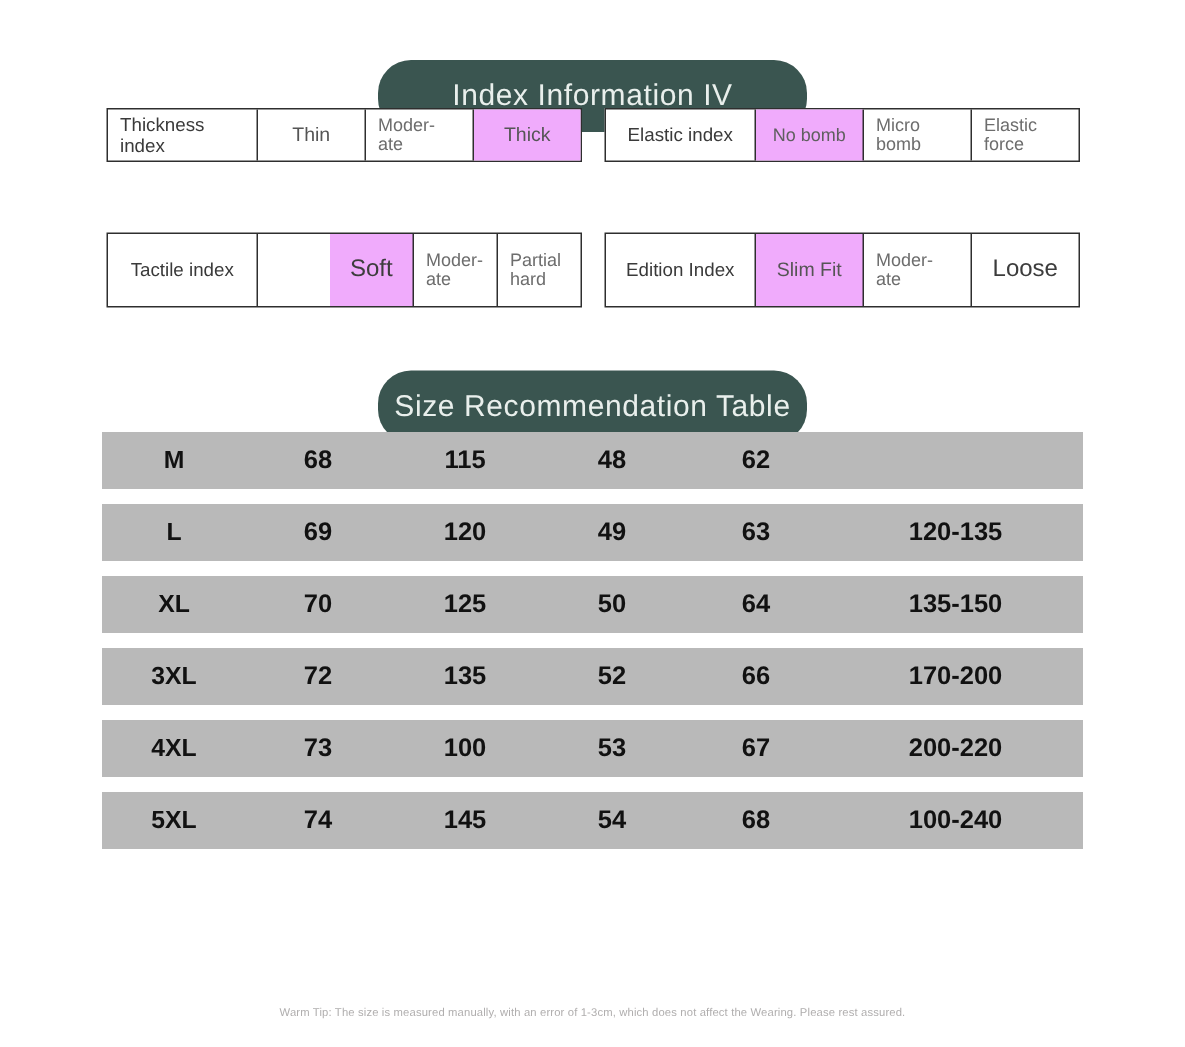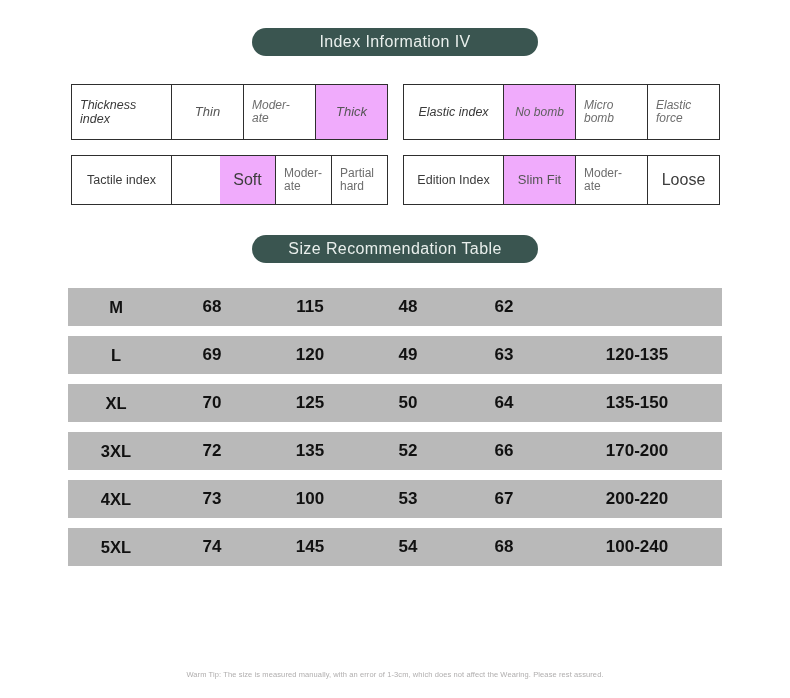--- a/index.html
+++ b/index.html
@@ -14,44 +14,45 @@
     color: #222;
     position: relative;
     overflow: hidden;
   }
 
   
   .banner {
     position: absolute;
     left: 252px;
     width: 286px;
-    height: 28px;
+    height: 48px;
     background: #3a5550;
     border-radius: 22px;
     display: flex;
     align-items: center;
     justify-content: center;
     color: #e9efec;
-    font-size: 16px;
+    font-size: 20px;
     letter-spacing: 0.4px;
+    margin-top: 12px;
   }
   #banner-index { top: 28px; }
   #banner-size  { top: 235px; }
 
   
   .index-table {
     position: absolute;
     display: flex;
     border: 1.6px solid #2e2e2e;
     background: #fff;
     box-sizing: border-box;
   }
   .index-table.left  { left: 71px; width: 317px; }
   .index-table.right { left: 403px; width: 317px; }
-  .index-table.row1  { top: 84px; height: 56px; font-style: italic; }
+  .index-table.row1  { top: 72px; height: 36px; }
   .index-table.row2  { top: 155px; height: 50px; }
 
   .idx-cell {
     box-sizing: border-box;
     border-right: 1.6px solid #2e2e2e;
     display: flex;
     align-items: center;
     padding: 0 8px;
     overflow: hidden;
   }

